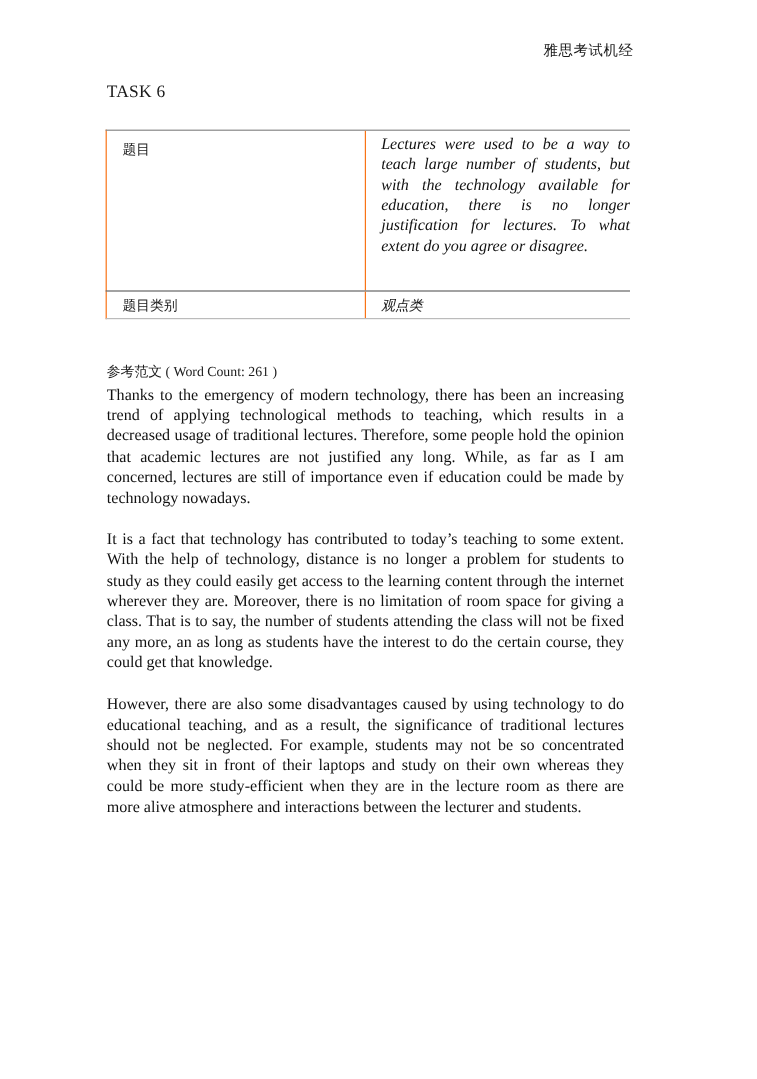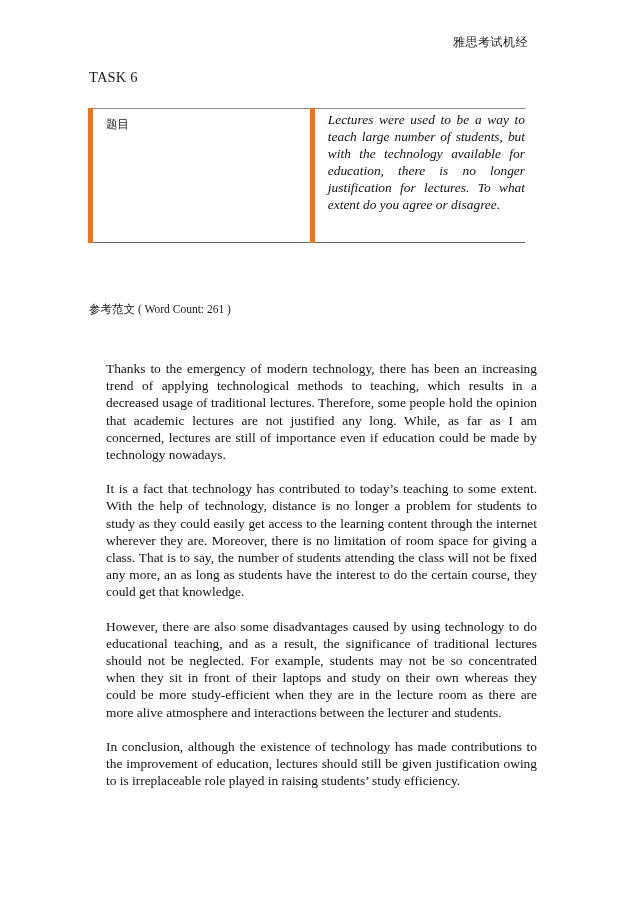--- a/index.html
+++ b/index.html
@@ -35,21 +35,21 @@
     .info-table {
       position: absolute;
       left: 88px;
       top: 108px;
       width: 437px;
       border-collapse: collapse;
     }
     .info-table td {
       vertical-align: top;
       padding: 0 13px;
-      border-left: 5px solid #f97316;
+      border-left: 1px solid #f97316;
     }
     .info-table tr.row-topic td {
       height: 125px;
       border-top: 1px solid #888;
       border-bottom: 1px solid #666;
     }
     .info-table tr.row-qtype td {
       height: 22px;
       border-bottom: 1px solid #bbb;
     }
@@ -93,24 +93,23 @@
       top: 302px;
       font-size: 11.5px;
       color: #1a1a1a;
     }
     .sample-heading .cjk {
       font-family: Liberation Sans, sans-serif;
       font-size: 11.5px;
     }
     .essay {
       position: absolute;
-      left: 106px;
+      left: 89px;
       top: 320px;
       width: 431px;
-      margin-top: 40px;
     }
     .essay p {
       margin: 0 0 17px 0;
       font-size: 13.4px;
       line-height: 17.2px;
       text-align: justify;
       color: #111;
     }
   </style>
 </head>
@@ -119,26 +118,29 @@
 <div class="header-brand">雅思考试机经</div>
 
 <div class="task-title">TASK 6</div>
 
 <table class="info-table">
   <tbody>
       <tr class="row-topic">
     <td class="label-cell">题目</td>
     <td class="value-cell">Lectures were used to be a way to teach large number of students, but with the technology available for education, there is no longer justification for lectures. To what extent do you agree or disagree.</td>
   </tr>
+  <tr class="row-qtype">
+    <td class="label-cell">题目类别</td>
+    <td class="value-cell cjk">观点类</td>
+  </tr>
 </tbody>
   </table>
 
 <div class="sample-heading">
   <span class="cjk">参考范文</span>
   <span>( Word Count: 261 )</span>
 </div>
 
 <div class="essay">
   <p>Thanks to the emergency of modern technology, there has been an increasing trend of applying technological methods to teaching, which results in a decreased usage of traditional lectures. Therefore, some people hold the opinion that academic lectures are not justified any long. While, as far as I am concerned, lectures are still of importance even if education could be made by technology nowadays.</p>
   <p>It is a fact that technology has contributed to today’s teaching to some extent. With the help of technology, distance is no longer a problem for students to study as they could easily get access to the learning content through the internet wherever they are. Moreover, there is no limitation of room space for giving a class. That is to say, the number of students attending the class will not be fixed any more, an as long as students have the interest to do the certain course, they could get that knowledge.</p>
   <p>However, there are also some disadvantages caused by using technology to do educational teaching, and as a result, the significance of traditional lectures should not be neglected. For example, students may not be so concentrated when they sit in front of their laptops and study on their own whereas they could be more study-efficient when they are in the lecture room as there are more alive atmosphere and interactions between the lecturer and students.</p>
-  <p>In conclusion, although the existence of technology has made contributions to the improvement of education, lectures should still be given justification owing to is irreplaceable role played in raising students’ study efficiency.</p>
 </div>
 
 </body></html>

